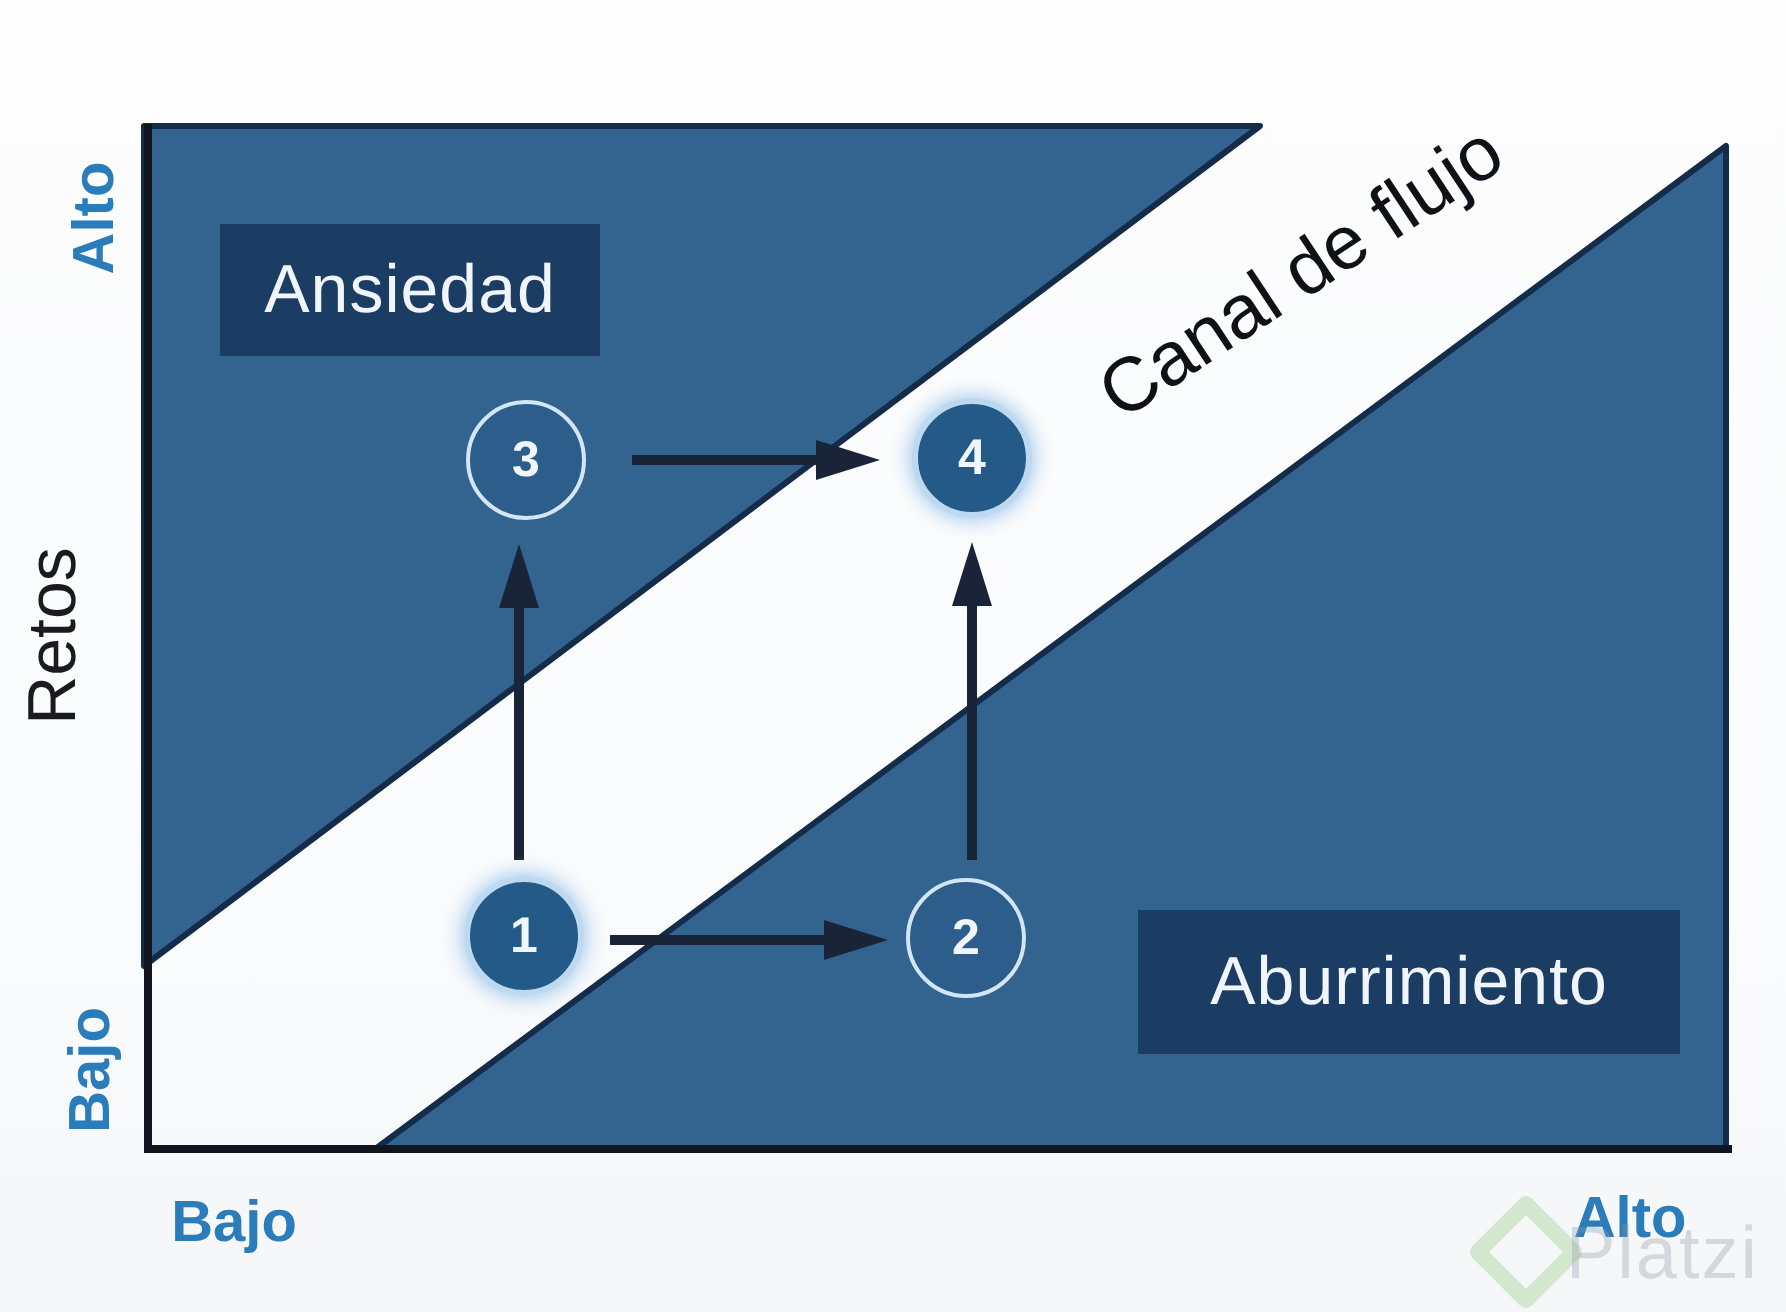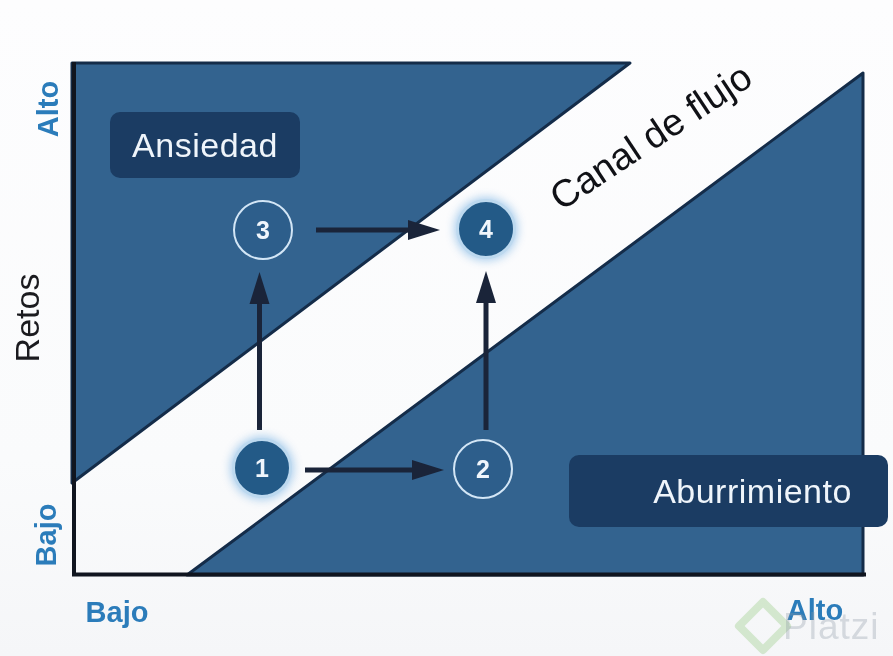--- a/index.html
+++ b/index.html
@@ -7,24 +7,24 @@
     position:relative;width:893px;height:656px;overflow:hidden;
     background:linear-gradient(180deg,#fdfdfe 0%,#fafbfc 70%,#f5f6f8 100%);
     font-family:"Liberation Sans", sans-serif;
   }
   .stage svg{position:absolute;left:0;top:0;}
 
   
   .region-box{
     position:absolute;background:#1b3c63;color:#eff5fb;
     display:flex;align-items:center;justify-content:center;
-    font-size:34px;letter-spacing:.5px;border-radius:10px;
+    font-size:34px;letter-spacing:.5px;
   }
   .box-anxiety{left:110px;top:112px;width:190px;height:66px;}
-  .box-boredom{left:569px;top:455px;width:271px;height:72px;padding-left:48px;}
+  .box-boredom{left:569px;top:455px;width:271px;height:72px;}
 
   
   .channel-label{
     position:absolute;left:651px;top:137px;white-space:nowrap;
     transform:translate(-50%,-50%) rotate(-33.5deg);
     font-size:38px;color:#101116;
   }
 
   
   .circle{

